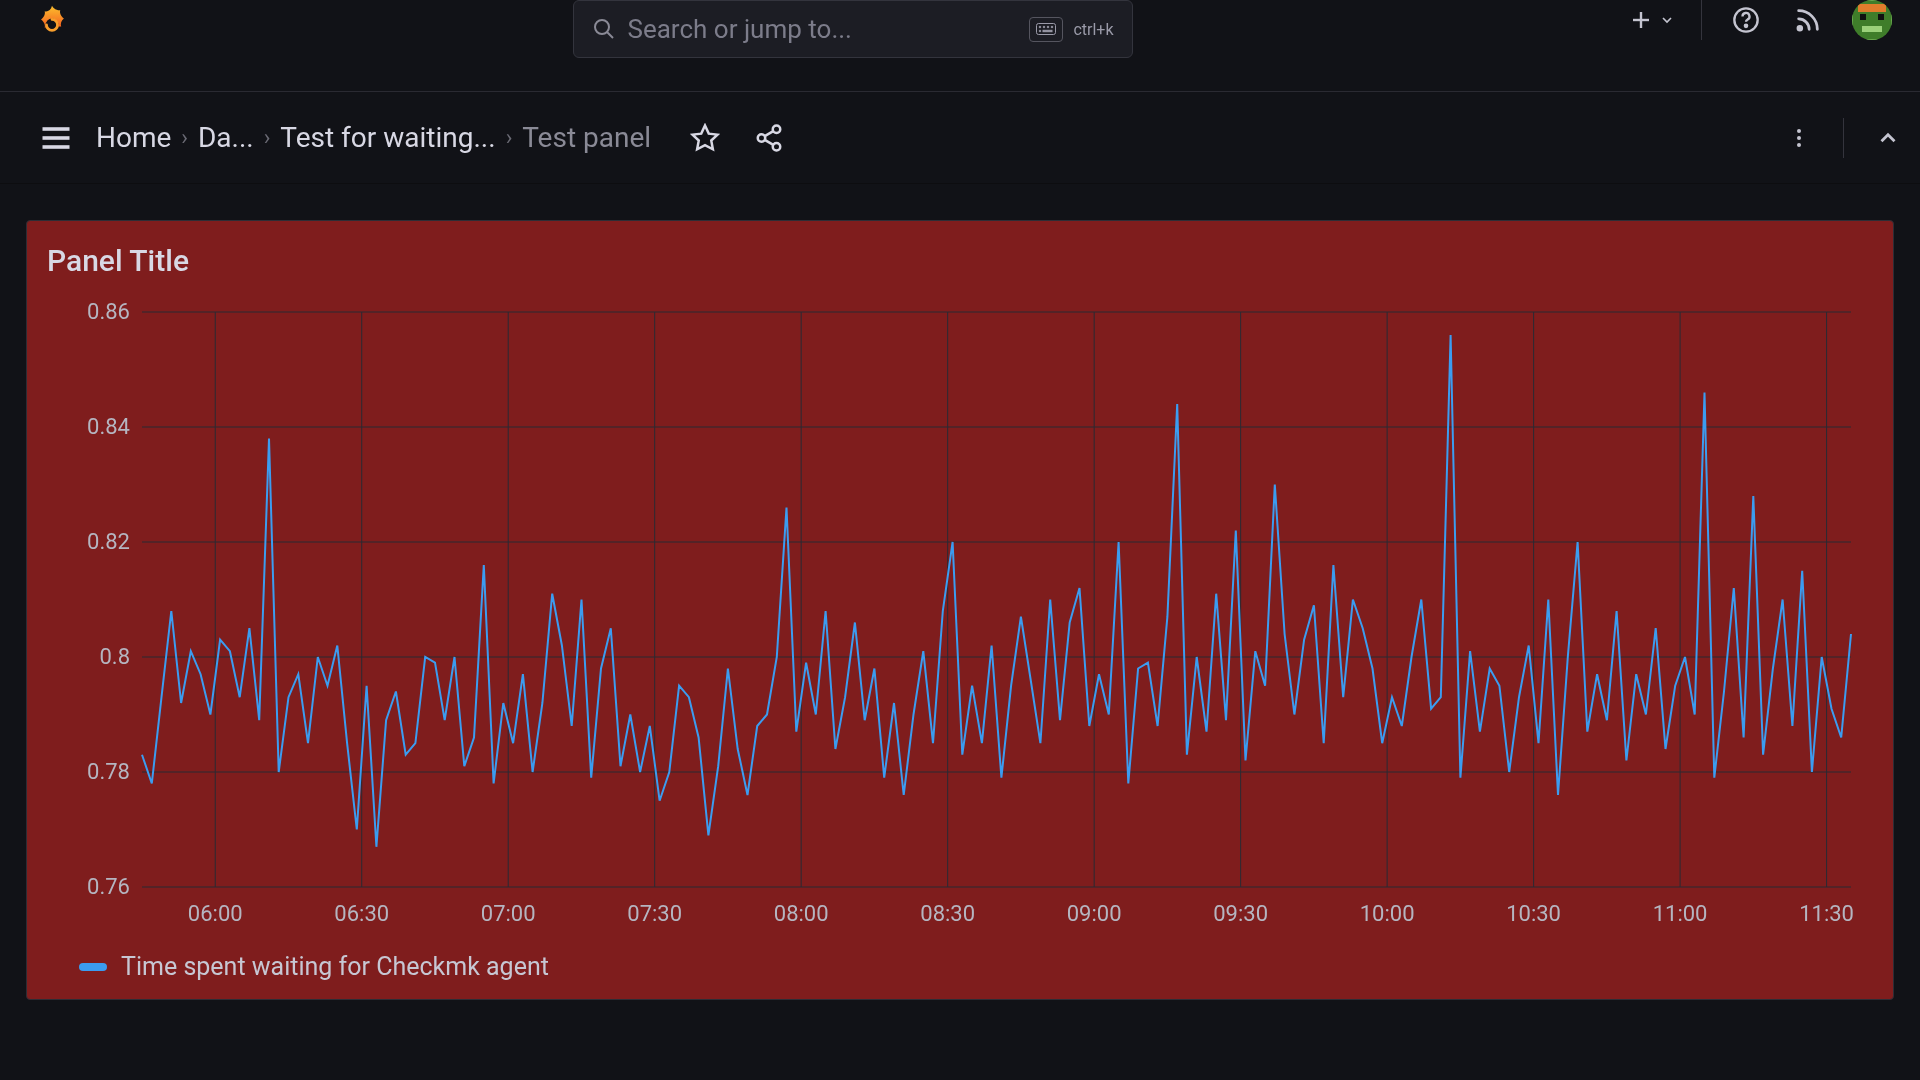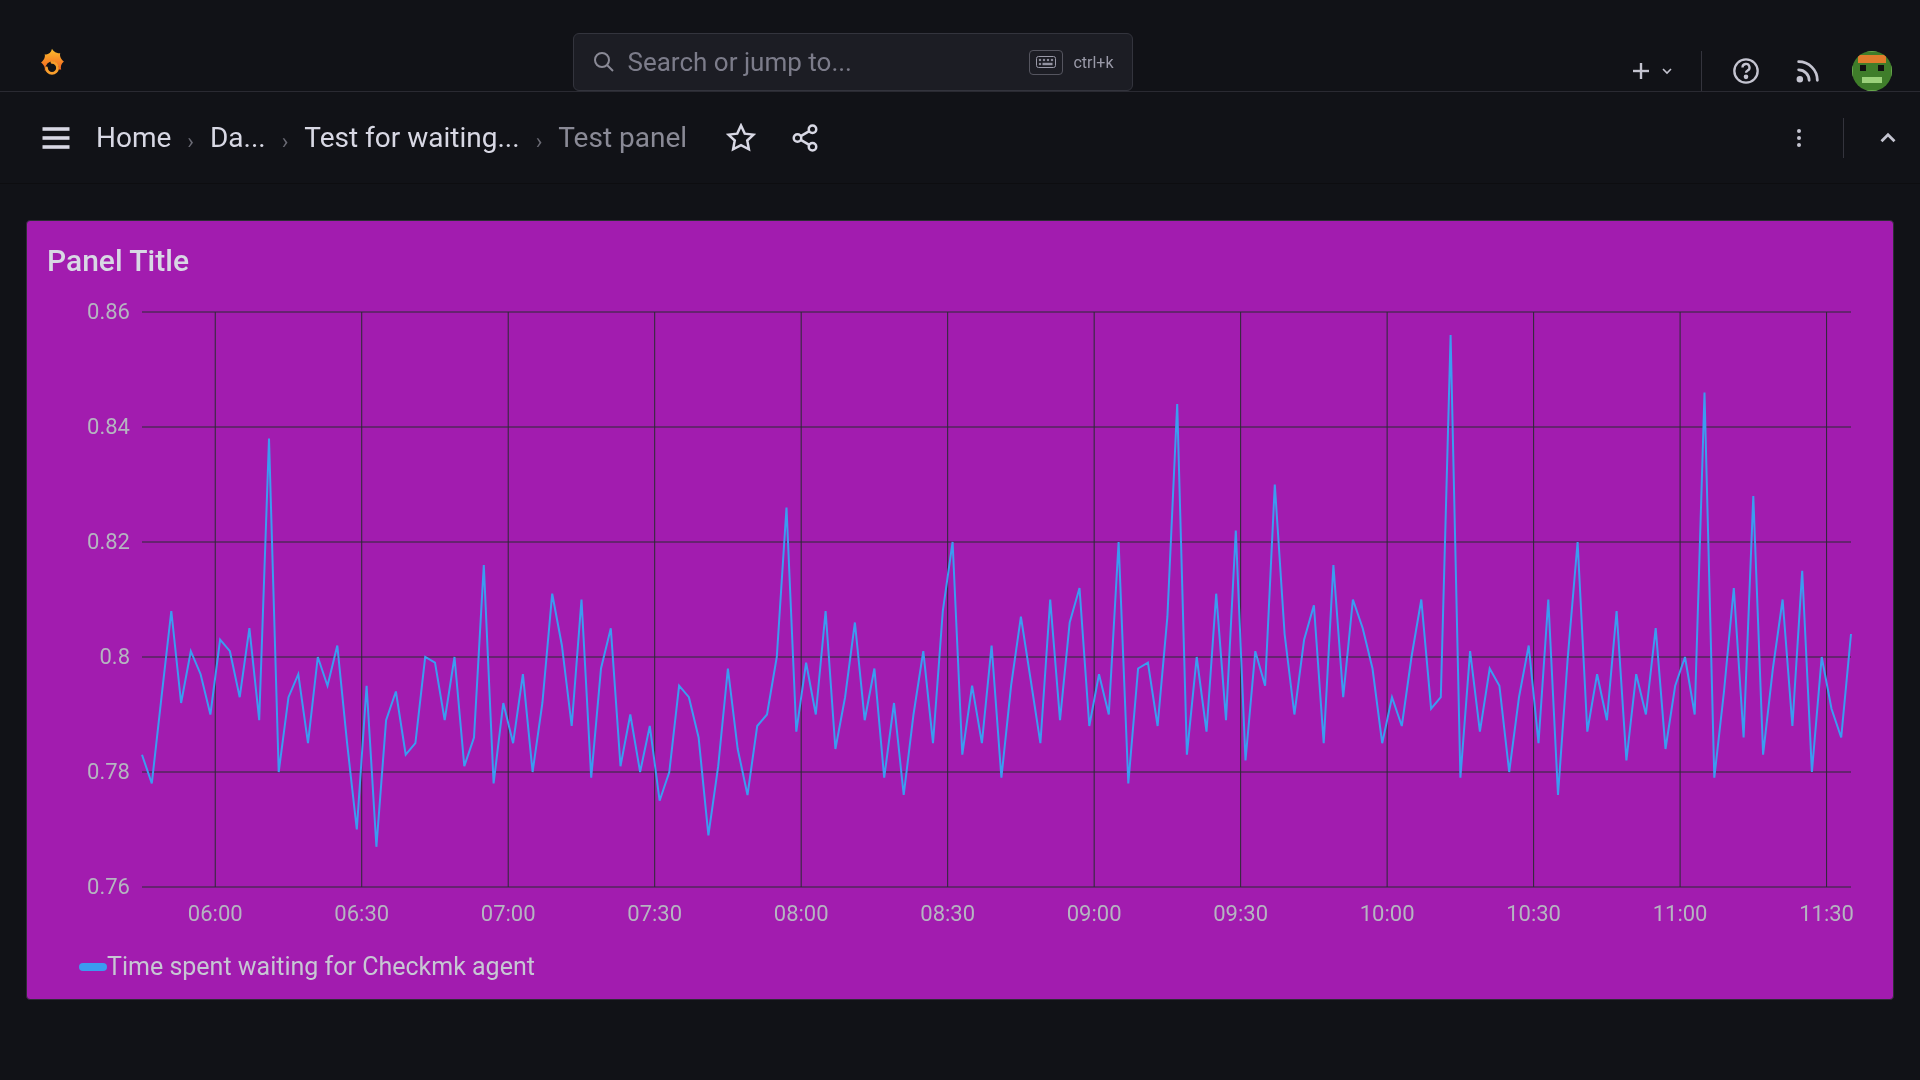--- a/index.html
+++ b/index.html
@@ -7,21 +7,21 @@
   background: #111217;
   color: #CCCCDC;
   font-family: -apple-system, BlinkMacSystemFont, "Segoe UI", Roboto, sans-serif;
   width: 1920px;
   height: 1080px;
   overflow: hidden;
 }
 .topbar {
   height: 92px;
   display: flex;
-  align-items: flex-end;
+  align-items: flex-start;
   padding: 0 28px;
   border-bottom: 1px solid #2a2a32;
   gap: 16px;
 }
 .logo { width: 48px; height: 48px; display:flex; align-items:center; justify-content:center; }
 .search-wrap { flex:1; display:flex; justify-content:center; }
 .search {
   width: 560px; height: 58px;
   background: #1c1d24;
   border: 1px solid #33343d;
@@ -41,38 +41,38 @@
 .vdiv { width:1px; height:40px; background:#34343d; }
 .avatar { width:40px; height:40px; border-radius:50%; overflow:hidden; }
 
 .navbar {
   height: 92px;
   display:flex; align-items:center; padding: 0 14px 0 32px;
   border-bottom: 1px solid #0d0d10;
   gap: 16px;
 }
 .menu-btn { width:48px; height:48px; display:flex; align-items:center; justify-content:center; cursor:pointer; }
-.breadcrumbs { display:flex; align-items:flex-end; gap:16px; font-size:28px; }
+.breadcrumbs { display:flex; align-items:center; gap:10px; font-size:28px; }
 .crumb { color:#d8d8e4; cursor:pointer; white-space:nowrap; }
 .crumb.muted { color:#8a8a96; }
 .crumb-sep { color:#6a6a74; font-size:22px; }
 .navbar-actions { display:flex; align-items:center; gap:28px; margin-left:20px; }
 .navbar-spacer { flex:1; }
 .navbar-right { display:flex; align-items:center; gap:26px; }
 
 .panel {
   margin: 36px 26px 11px 26px;
   border: 1px solid #2d2d35;
   border-radius: 4px;
-  background: #a21caf;
+  background: #7f1d1d;
   padding: 22px 20px 18px 20px;
 }
 .panel-title { font-size:30px; color:#d8d8e4; font-weight:500; margin-bottom:14px; }
 .chart-wrap { position:relative; width:100%; }
-.legend { display:flex; align-items:center; gap:0; font-size:25px; color:#c7c7d3; margin-top:10px; padding-left:32px; }
+.legend { display:flex; align-items:center; gap:14px; font-size:25px; color:#c7c7d3; margin-top:10px; padding-left:32px; }
 .legend-swatch { width:28px; height:8px; border-radius:4px; background:#3b9cf0; }
 
 svg.chart { display:block; }
 .grid-line { stroke:#2a2a33; stroke-width:1; }
 .axis-text { fill:#b5b5c0; font-size:22px; }
 .series-line { stroke:#3b9cf0; stroke-width:2; fill:none; }
 </style>
 </head>
 <body>
 

